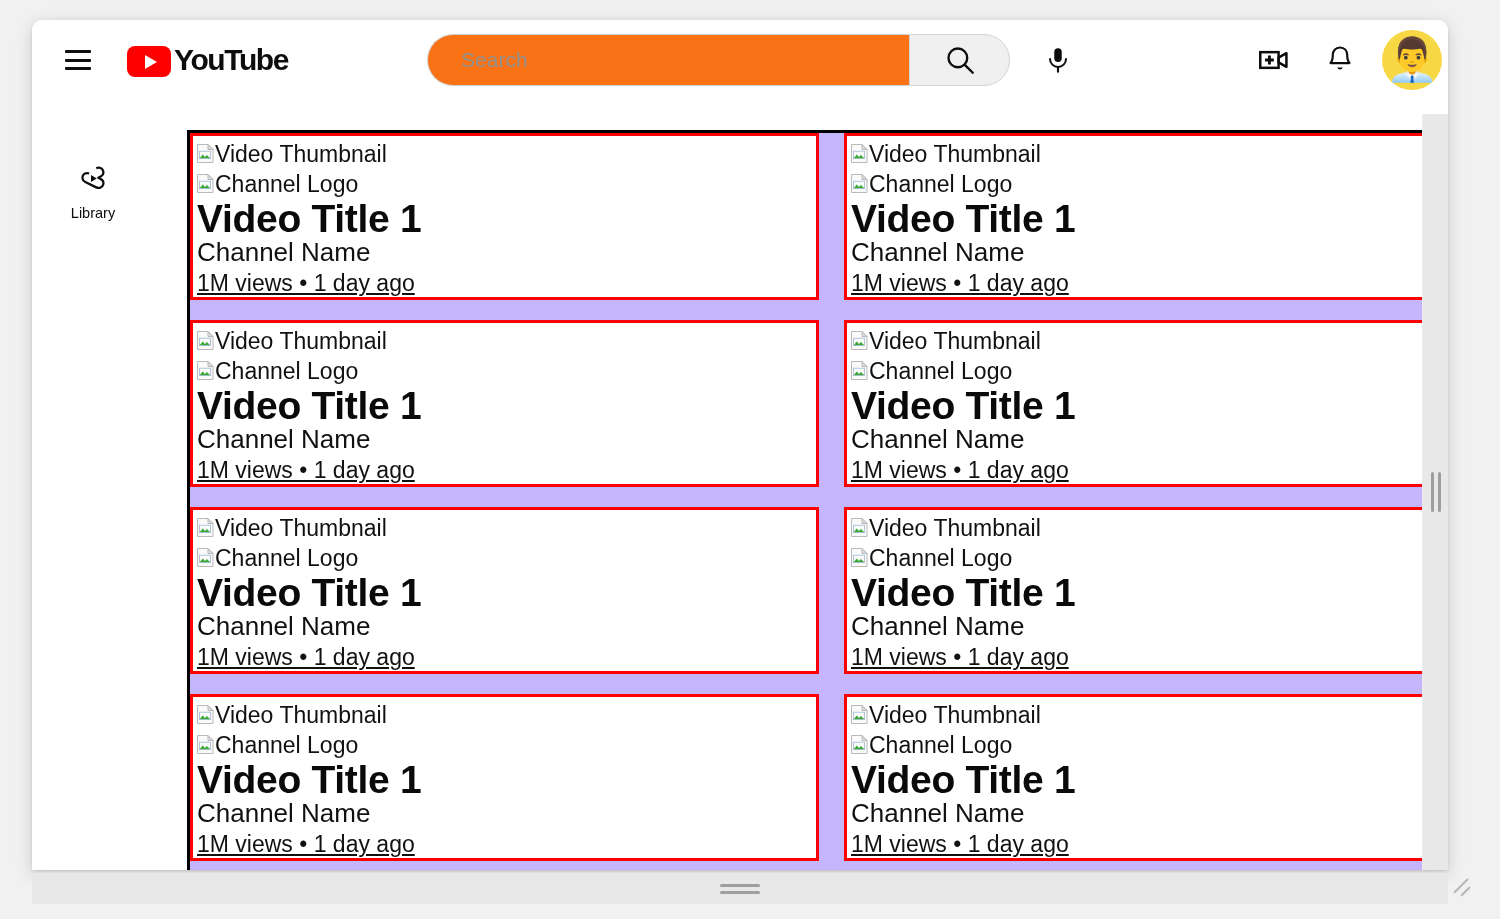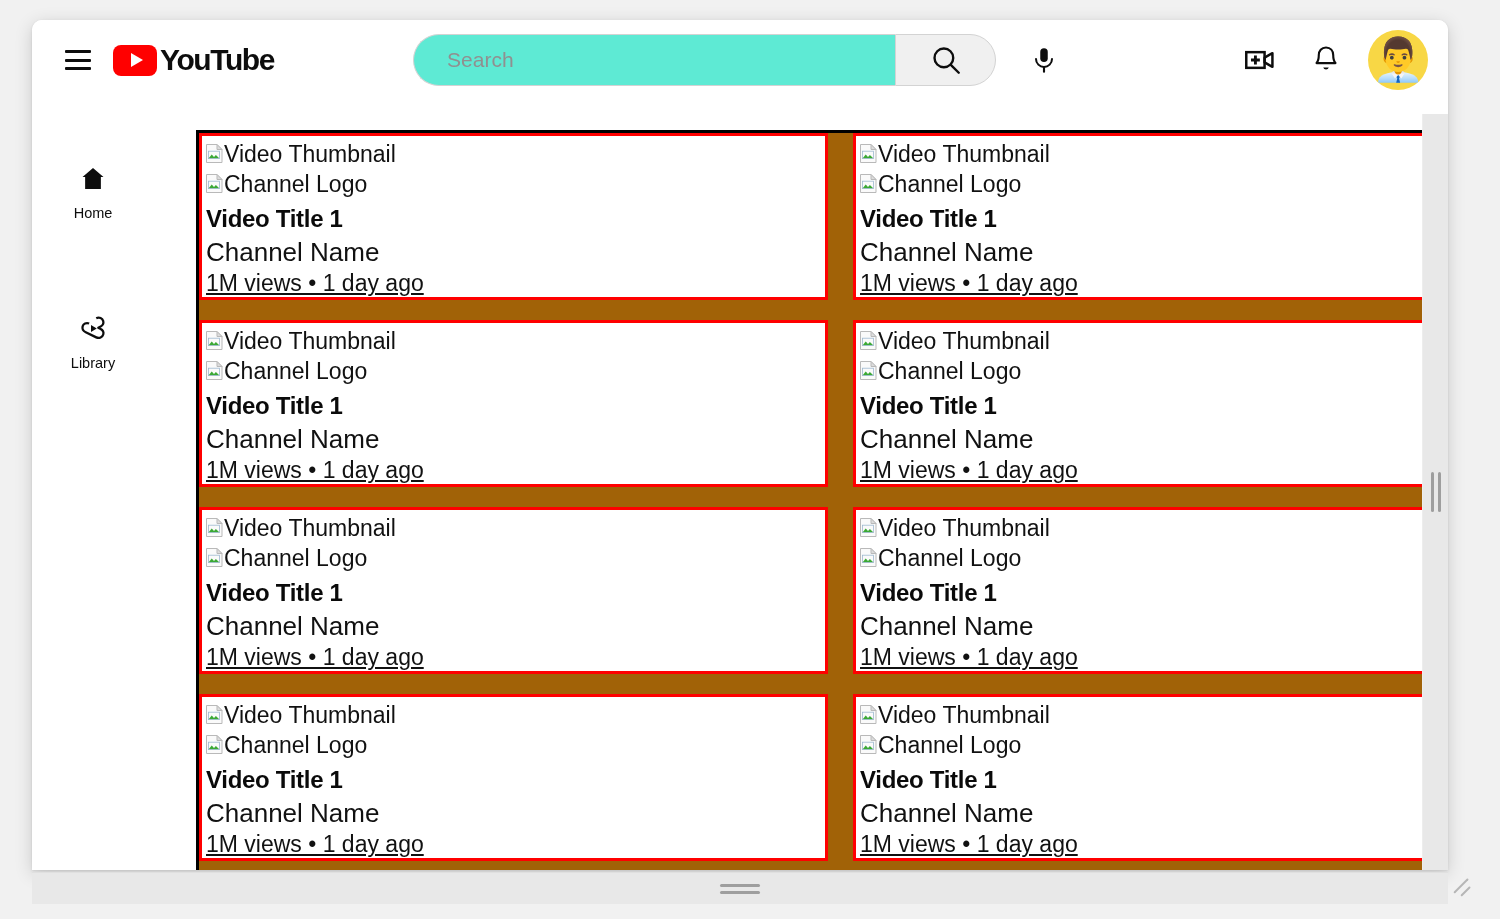--- a/index.html
+++ b/index.html
@@ -33,22 +33,22 @@
   }
   .hamburger {
     width: 26px; height: 20px;
     margin-left: 33px;
     display: flex; flex-direction: column; justify-content: space-between;
     cursor: pointer;
   }
   .hamburger i { display:block; height: 3px; background: #0d0d0d; border-radius: 1px; }
 
   .logo-wrap {
-    display: flex; align-items: center;
-    margin-left: 22px;
+    display: flex; align-items: flex-end;
+    margin-left: 36px;
     cursor: pointer;
   }
   .yt-badge {
     width: 44px; height: 31px;
     background: #ff0000;
     border-radius: 8px;
     display: flex; align-items: center; justify-content: center;
   }
   .yt-badge .tri {
     width: 0; height: 0;
@@ -69,21 +69,21 @@
   .search-wrap {
     display: flex;
     margin-left: 139px;
     height: 52px;
   }
   .search-field {
     width: 482px; height: 52px;
     border: 1px solid #d3d3d3;
     border-right: none;
     border-radius: 26px 0 0 26px;
-    background: #5eead4;
+    background: #f97316;
     display: flex; align-items: center;
     padding-left: 31px;
   }
   .search-field input {
     border: none; outline: none;
     background: transparent;
     font-family: "Liberation Sans", sans-serif;
     font-size: 21px;
     color: #222;
     width: 420px;
@@ -141,25 +141,25 @@
   .side-label {
     font-size: 14.5px;
     color: #0d0d0d;
     margin-top: 9px;
     font-family: "Liberation Sans", sans-serif;
   }
 
   
   #grid-frame {
     position: absolute;
-    left: 164px; top: 110px;
+    left: 155px; top: 110px;
     width: 1288px; height: 760px;
     border: 3px solid #000000;
     border-bottom: none;
-    background: #a16207;
+    background: #c4b5fd;
     overflow: hidden;
   }
   #grid {
     display: grid;
     grid-template-columns: 629px 629px;
     column-gap: 25px;
     row-gap: 20px;
     padding: 0;
     width: 1283px;
   }
@@ -177,21 +177,21 @@
     line-height: 30px;
     white-space: nowrap;
   }
   .broken-img {
     width: 17px; height: 19px;
     margin-top: 5px;
     margin-right: 1px;
     flex: 0 0 auto;
   }
   .card-title {
-    font-size: 24px;
+    font-size: 39px;
     font-weight: bold;
     color: #0a0a0a;
     line-height: 37px;
     letter-spacing: -0.3px;
     margin-top: 1px;
   }
   .card-channel {
     font-size: 26px;
     color: #111;
     line-height: 31px;
@@ -304,28 +304,20 @@
       </svg>
     </button>
 
     <div class="avatar">
       <span>👨‍💼</span>
     </div>
   </div>
 
   <div id="sidebar">
 
-    <div class="side-item">
-      <div class="side-icon">
-        <svg width="30" height="30" viewBox="0 0 24 24">
-          <path d="M12 3.2 3.6 10.4h2.1V20h12.6v-9.6h2.1z" fill="#0d0d0d"></path>
-        </svg>
-      </div>
-      <div class="side-label">Home</div>
-    </div>
 
     <div class="side-item">
       <div class="side-icon">
         <svg width="30" height="30" viewBox="0 0 24 24">
           <path d="M14.6 3.4c2.4-1.2 5 .1 5.6 2.3.5 2-.5 3.5-2.4 4.5l-1.6.8 1.6.8c2 1 3 2.6 2.4 4.6-.6 2.2-3.2 3.5-5.6 2.3L6.2 14.6C4 13.5 3.2 11.8 3.7 9.9c.5-2 2.9-3.3 5.2-2.3" fill="none" stroke="#0d0d0d" stroke-width="1.8" stroke-linejoin="round"></path>
           <path d="M10.4 8.8 L15 11.6 L10.4 14.4 Z" fill="#0d0d0d"></path>
         </svg>
       </div>
       <div class="side-label">Library</div>
     </div>

